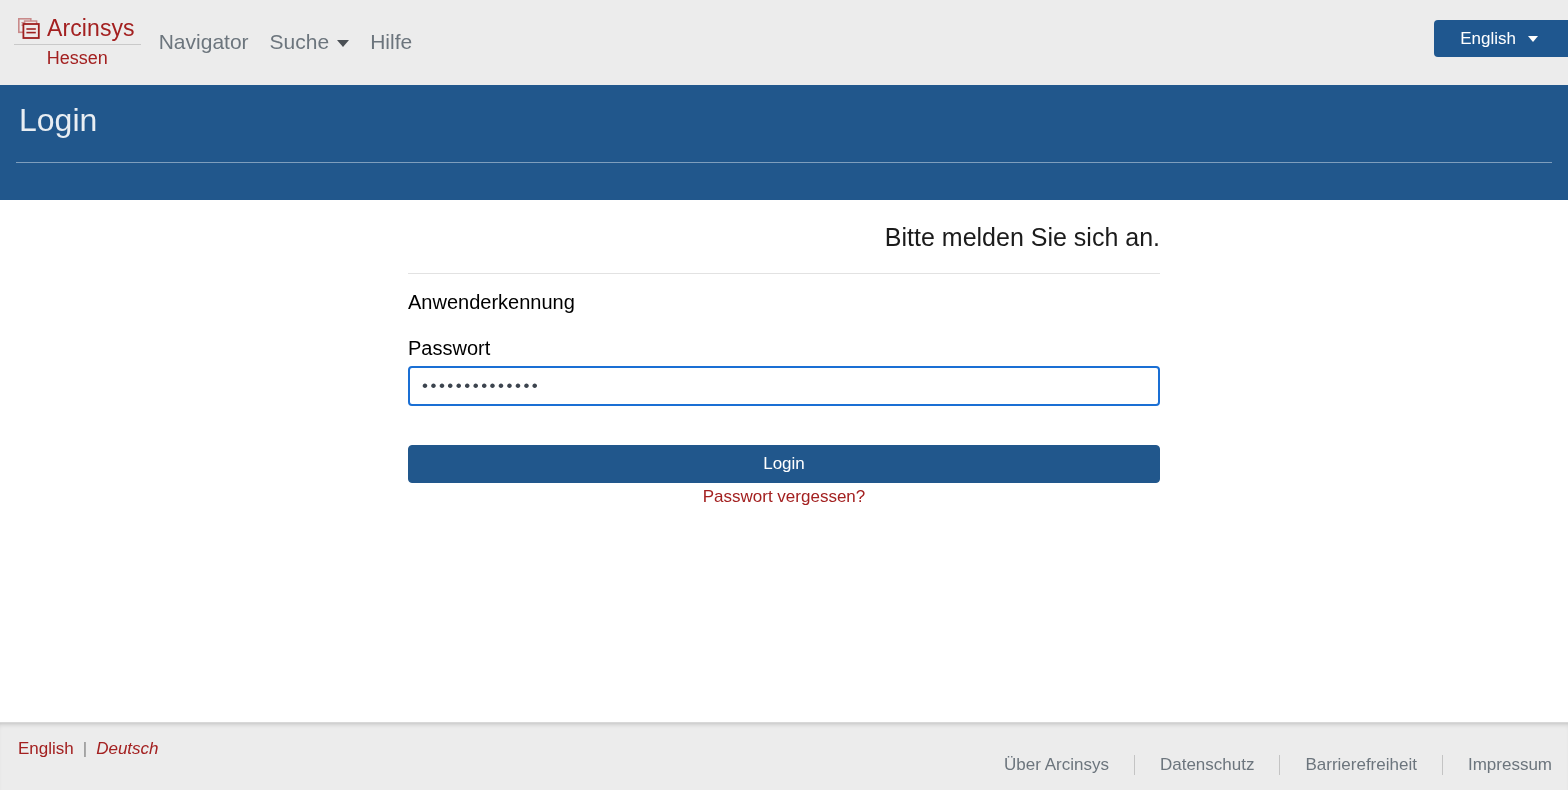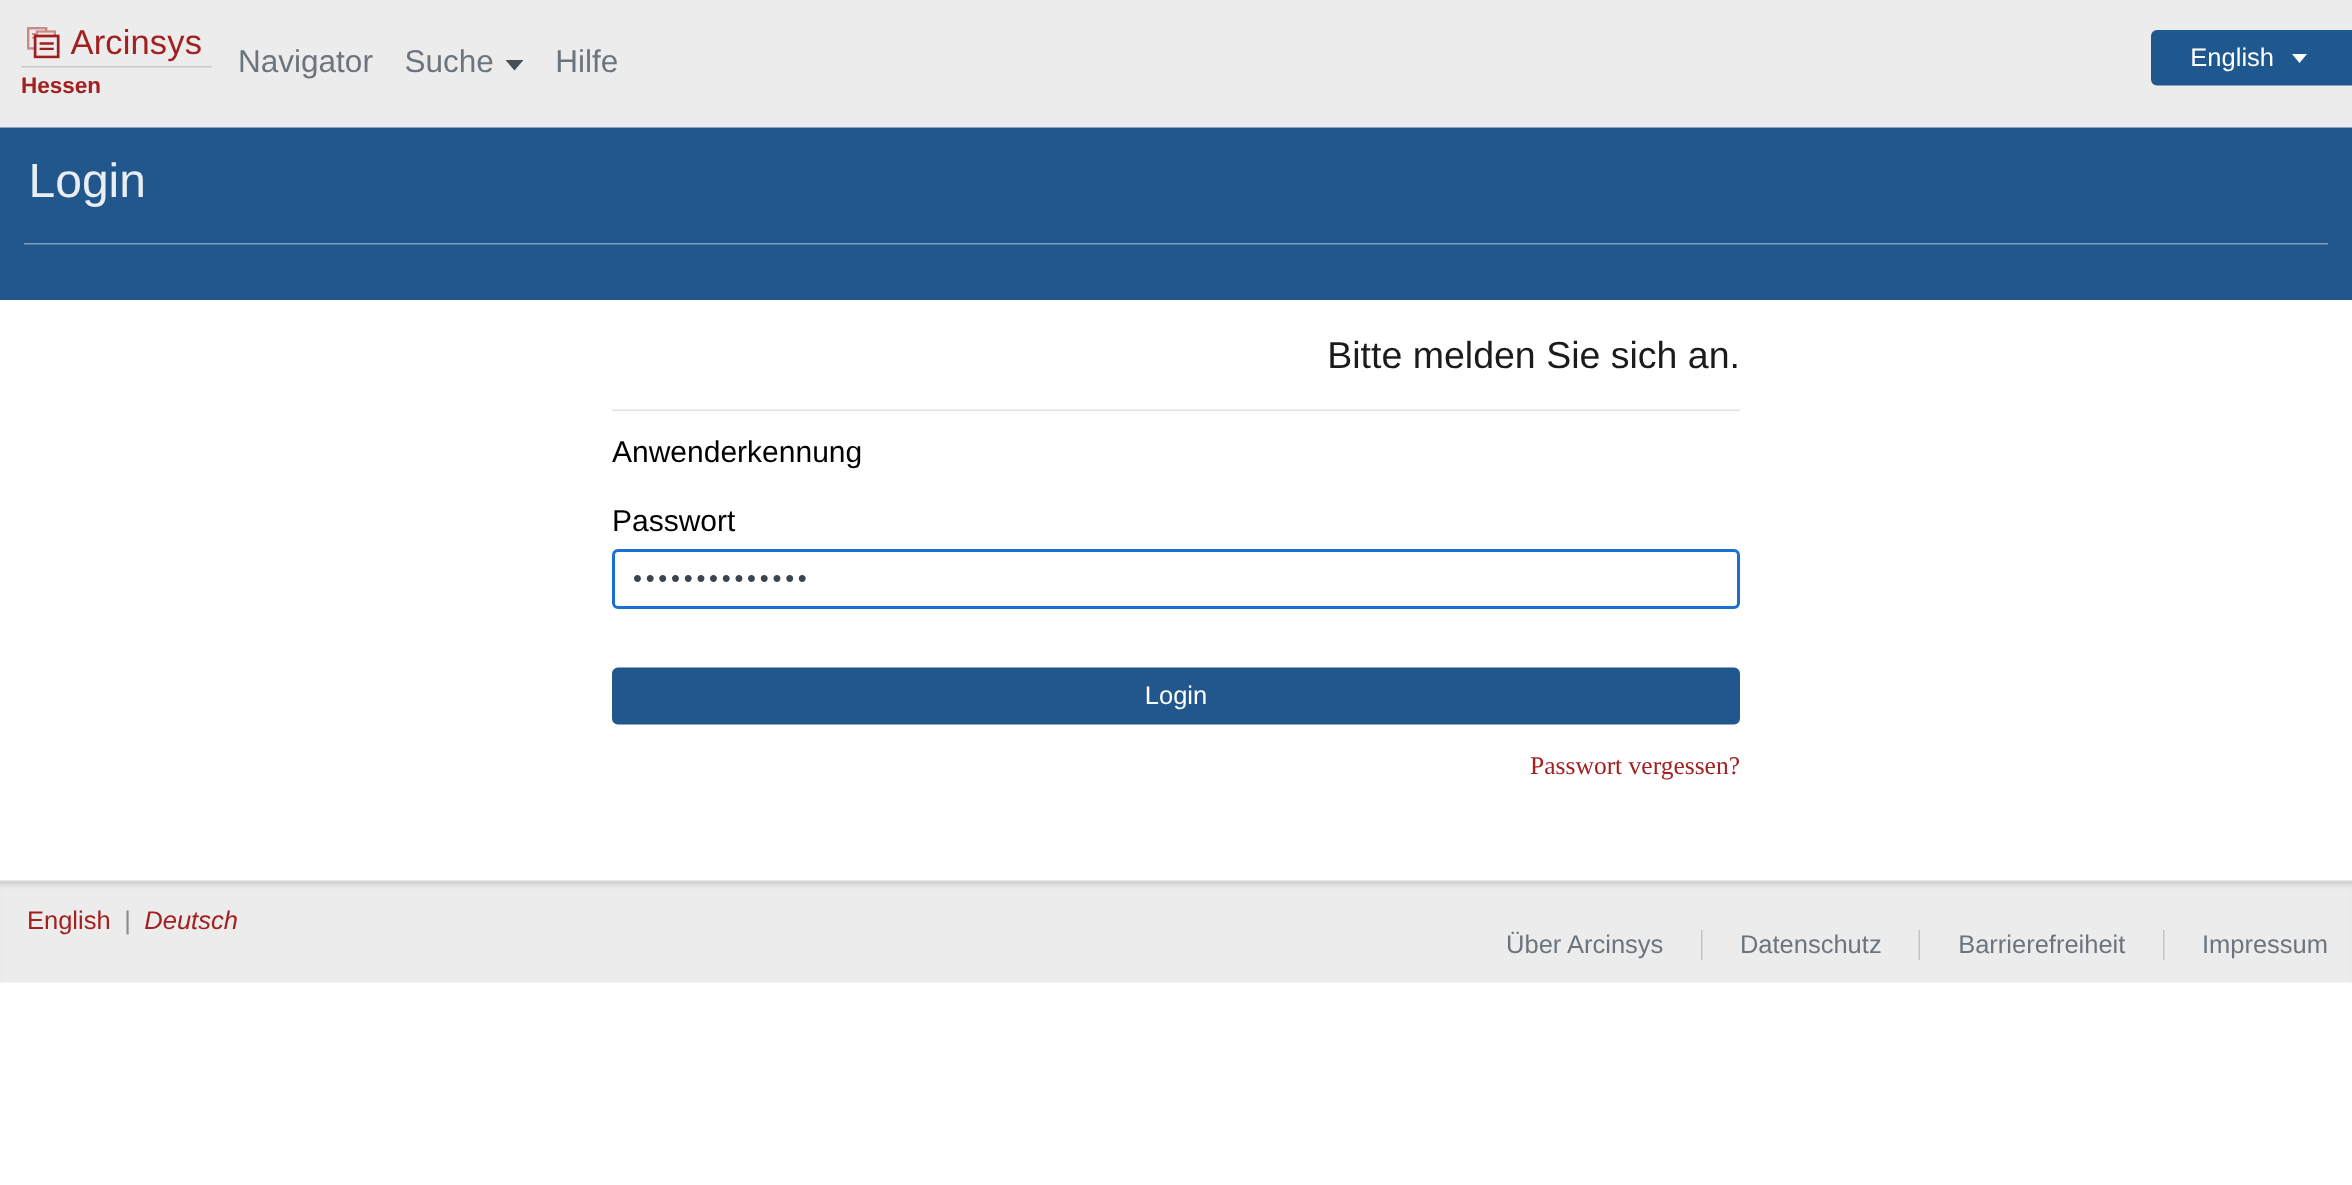--- a/index.html
+++ b/index.html
@@ -10,21 +10,21 @@
     width: 1568px;
     height: 790px;
     overflow: hidden;
     background: #ffffff;
     font-family: "Liberation Sans", sans-serif;
   }
 
   #app {
     position: relative;
     width: 1568px;
-    height: 655px;
+    height: 790px;
     display: flex;
     flex-direction: column;
     background: #ffffff;
   }
 
   
   .topbar {
     height: 85px;
     background: #ececec;
     display: flex;
@@ -51,25 +51,24 @@
   .brand-icon { width: 22px; height: 21px; display: block; }
   .brand-name {
     color: #a32020;
     font-size: 23px;
     line-height: 25px;
     letter-spacing: .1px;
     white-space: nowrap;
   }
   .brand-sub {
     color: #a32020;
-    font-size: 15px;
+    font-size: 18px;
     line-height: 18px;
-    text-align: left;
+    text-align: center;
     padding-top: 4px;
-    font-weight: bold;
   }
 
   .navlinks {
     display: flex;
     gap: 21px;
     margin-left: 6px;
     padding-bottom: 2px;
   }
   .navlink {
     color: #6c757d;
@@ -210,23 +209,22 @@
     background: #21578c;
     color: #ffffff;
     border: 1px solid #21578c;
     border-radius: 4px;
     font-size: 17px;
     font-family: "Liberation Sans", sans-serif;
     cursor: pointer;
   }
 
   .forgot-wrap {
-    text-align: right;
-    padding-top: 18px;
-    font-family: Liberation Serif, serif;
+    text-align: center;
+    padding-top: 4px;
   }
   .forgot-link {
     color: #a32020;
     font-size: 17px;
     text-decoration: none;
     cursor: pointer;
   }
 
   
   .footer {

